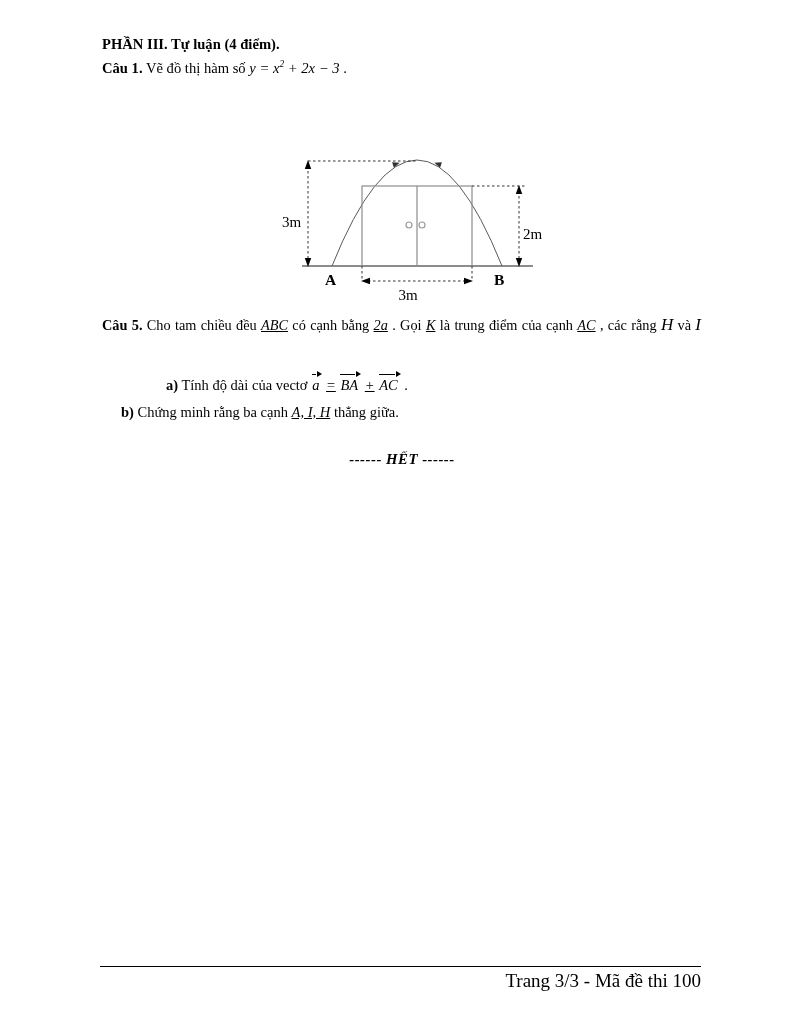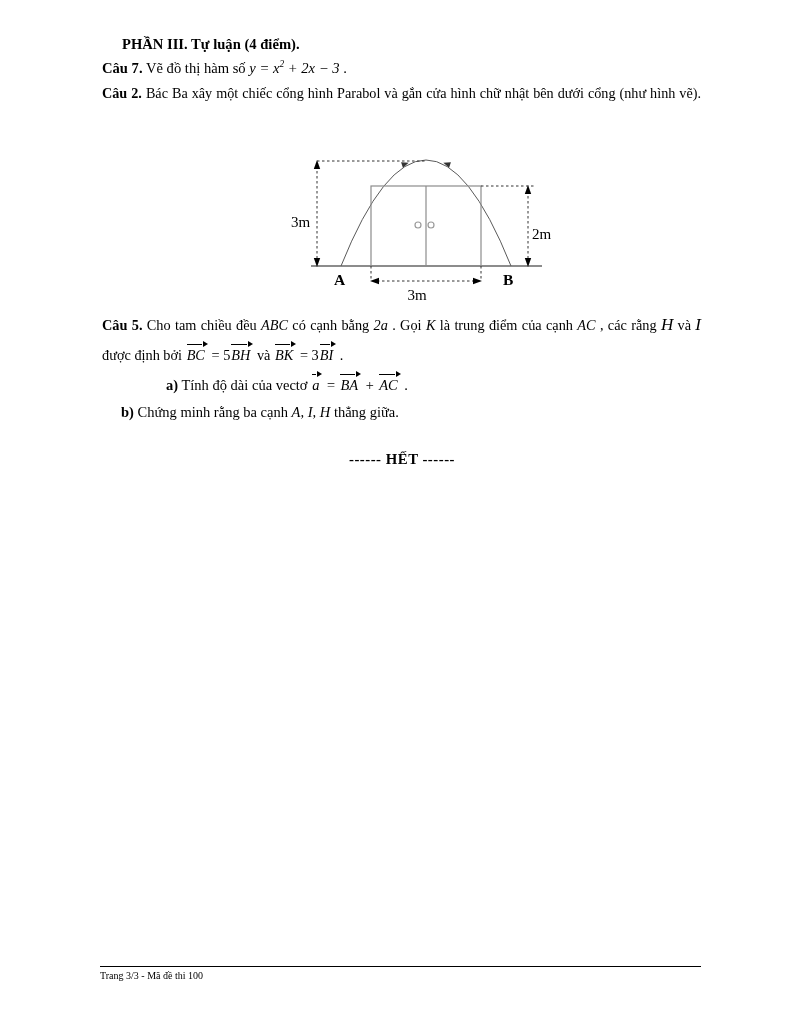--- a/index.html
+++ b/index.html
@@ -8,33 +8,33 @@
     background: #ffffff;
     position: relative;
     font-family: "Liberation Serif", serif;
     color: #000;
     overflow: hidden;
   }
   .abs { position: absolute; }
 
   .section-heading {
     left: 102px; top: 36px; width: 600px;
-    font-weight: bold; font-size: 14.6px; margin-left: 20px;
+    font-weight: bold; font-size: 14.6px;
   }
   .cau1 { left: 102px; top: 59px; width: 640px; font-size: 14.6px; }
   .cau2 { left: 102px; top: 83px; width: 599px; font-size: 14.2px; line-height: 21px; }
   .jline { text-align: justify; text-align-last: justify; }
   .qlabel { font-weight: bold; }
 
   .formula { font-style: italic; text-align: center; }
   .formula sup { font-size: 9.5px; font-style: italic; }
-  .mi { font-style: italic; }
+  .mi { font-style: italic; text-decoration: underline; }
   .mi-big { font-style: italic; font-size: 17px; line-height: 0; }
 
-  .figure-wrap { left: 284px; top: 148px; width: 272px; height: 162px; }
+  .figure-wrap { left: 275px; top: 148px; width: 272px; height: 162px; }
   svg text { font-family: "Liberation Serif", serif; font-size: 15px; fill: #000; }
   svg text.flabel-bold { font-weight: bold; font-size: 15.5px; }
 
   .cau3 { left: 102px; top: 310px; width: 599px; font-size: 14.3px; line-height: 30px; }
   .item-a { left: 121px; top: 377px; width: 580px; font-size: 14.5px; margin-left: 45px; }
   .item-b { left: 121px; top: 404px; width: 580px; font-size: 14.5px; }
 
   .vec {
     position: relative; display: inline-block;
     font-style: italic; line-height: 1;
@@ -49,44 +49,40 @@
     content: ""; position: absolute;
     right: 0; top: -6px;
     width: 0; height: 0;
     border-left: 5px solid #000;
     border-top: 3px solid transparent;
     border-bottom: 3px solid transparent;
   }
 
   .end-marker {
     left: 102px; top: 451px; width: 600px;
-    text-align: center; font-weight: bold; 
+    text-align: center; font-weight: bold; font-style: italic;
     font-size: 14.8px; letter-spacing: 0.5px;
   }
 
   .footer-rule { left: 100px; top: 966px; width: 601px; border-top: 1.2px solid #000; height: 0; }
-  .footer-text { left: 100px; top: 970px; width: 601px; font-size: 10px; }
+  .footer-text { left: 100px; top: 970px; width: 601px; text-align: right; font-size: 19px; }
 </style>
 </head>
 <body>
 
 <div class="abs section-heading">PHẦN III. Tự luận (4 điểm).</div>
 
 <div class="abs cau1">
-  <span class="qlabel">Câu 7.</span>
+  <span class="qlabel">Câu 1.</span>
   <span>Vẽ đồ thị hàm số</span>
   <span class="formula"><span>y = x</span><sup>2</sup><span> + 2x − 3</span></span>
   <span>.</span>
 </div>
 
 <div class="abs cau2">
-  <div class="jline">
-    <span class="qlabel">Câu 2.</span>
-    <span>Bác Ba xây một chiếc cổng hình Parabol và gắn cửa hình chữ nhật bên dưới cổng (như hình vẽ).</span>
-  </div>
 </div>
 
 <div class="abs figure-wrap">
   <svg width="272" height="162" viewBox="0 0 272 162">
 
     <line x1="27" y1="118" x2="258" y2="118" stroke="#1a1a1a" stroke-width="1.2"></line>
 
     <path d="M 57 118 Q 142 -94 227 118" fill="none" stroke="#5a5a5a" stroke-width="1"></path>
 
     <polygon points="0,-3 7,0 0,3" transform="translate(118,17) rotate(-18)" fill="#333"></polygon>
@@ -130,29 +126,20 @@
     <span class="mi">2a</span>
     <span>. Gọi</span>
     <span class="mi">K</span>
     <span>là trung điểm của cạnh</span>
     <span class="mi">AC</span>
     <span>, các rằng</span>
     <span class="mi-big">H</span>
     <span>và</span>
     <span class="mi-big">I</span>
   </div>
-  <div>
-    <span>được định bởi</span>
-    <span class="vec">BC</span>
-    <span>= 5</span><span class="vec">BH</span>
-    <span>và</span>
-    <span class="vec">BK</span>
-    <span>= 3</span><span class="vec">BI</span>
-    <span>.</span>
-  </div>
 </div>
 
 <div class="abs item-a">
   <span class="qlabel">a)</span>
   <span>Tính độ dài của vectơ</span>
   <span class="vec">a</span>
   <span class="mi">=</span>
   <span class="vec">BA</span>
   <span class="mi">+</span>
   <span class="vec">AC</span>

